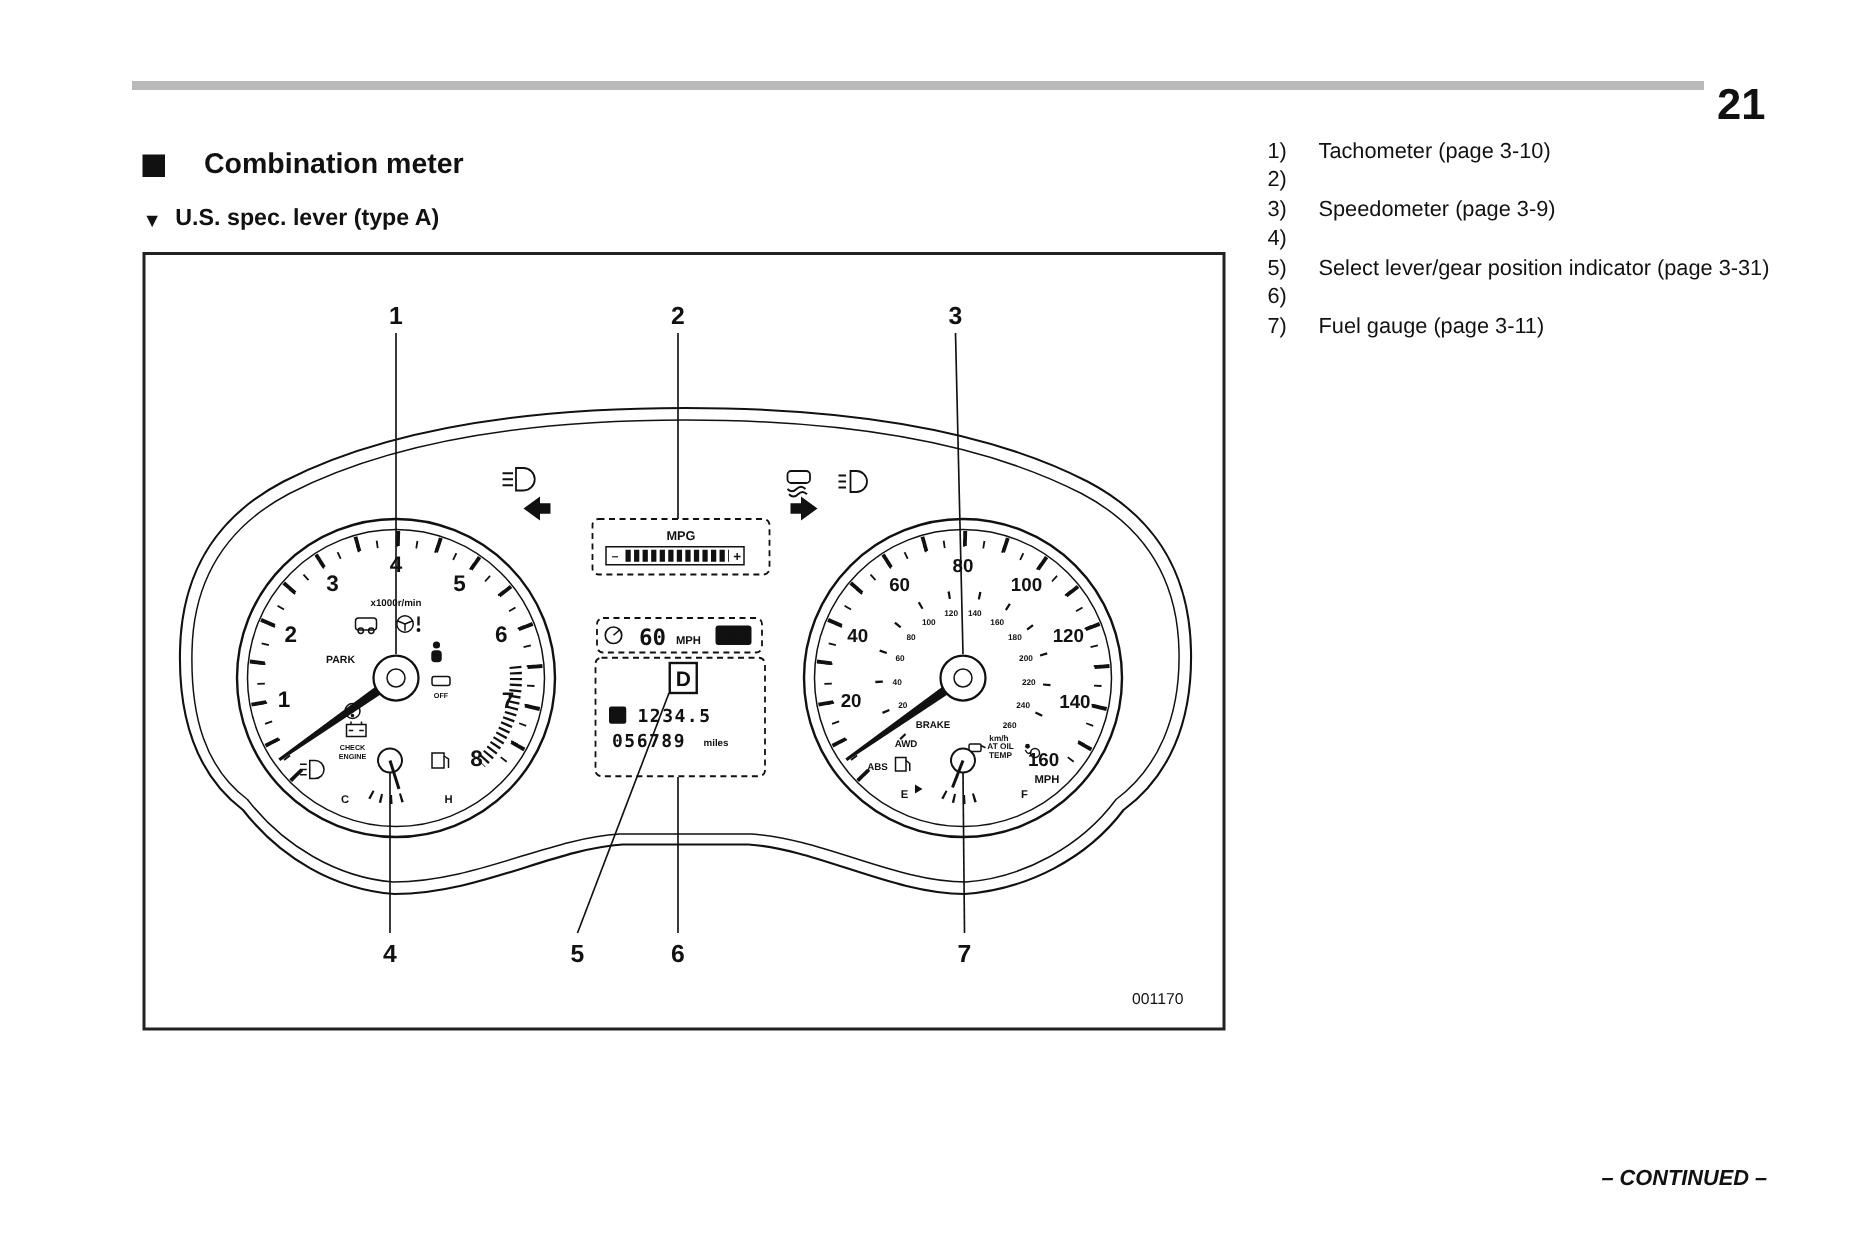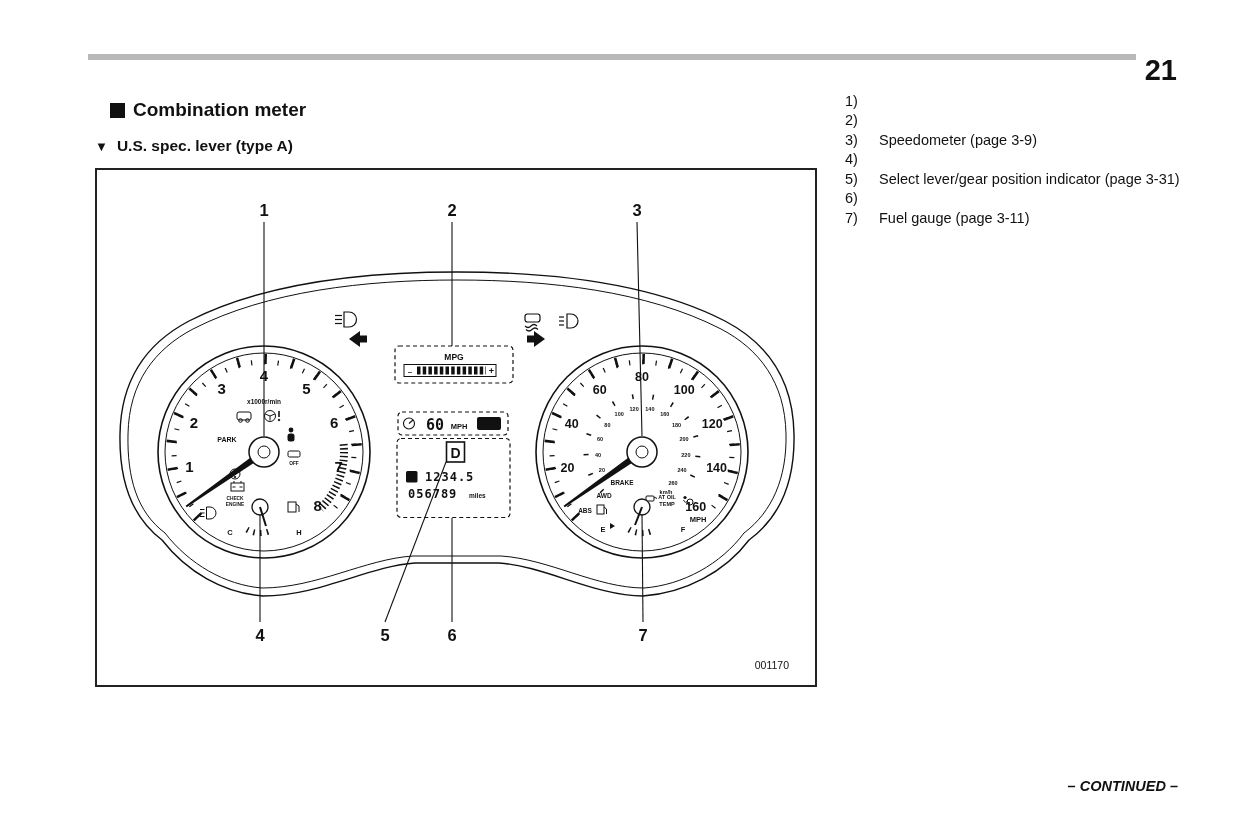--- a/index.html
+++ b/index.html
@@ -3,21 +3,21 @@
 <meta charset="utf-8">
 <style>
   html,body { margin:0; padding:0; }
   body {
     width:1241px; height:827px; background:#ffffff; position:relative;
     font-family:"Liberation Sans", sans-serif; color:#111;
     overflow:hidden;
   }
   .top-rule { position:absolute; left:88px; top:54px; width:1048px; height:6px; background:#b9b9b9; }
   .page-num { position:absolute; top:40px; right:64px; font-size:29px; font-weight:bold;margin-top:14px; }
-  .heading { position:absolute; left:110px; top:99px; display:flex; align-items:center; gap:8px;
+  .heading { position:absolute; left:95px; top:99px; display:flex; align-items:center; gap:26px;
              font-size:19px; font-weight:bold; }
   .heading .sq { width:15px; height:15px; background:#111; display:inline-block; }
   .subheading { position:absolute; left:95px; top:137px; display:flex; align-items:center; gap:9px;
                 font-size:15.5px; font-weight:bold; }
   .subheading .tri { font-size:13px; }
   .figure-box { position:absolute; left:95px; top:168px; width:718px; height:515px;
                 border:2px solid #222; background:#fff; }
   .figure-box svg { display:block; width:100%; height:100%; }
   svg text { font-family:"Liberation Sans", sans-serif; fill:#111; }
   svg .seg { font-family:"DejaVu Sans Mono", monospace; }
@@ -274,20 +274,21 @@
         <text x="372" y="327.5" font-size="6.5" font-weight="bold">miles</text>
       </g>
 
       <text x="692" y="499" font-size="10.5" text-anchor="end">001170</text>
     </svg>
   </div>
 
   <div class="legend">
     <div class="legend-row">
       <span>1)</span>
+      <span>Tachometer (page 3-10)</span>
     </div>
     <div class="legend-row">
       <span>2)</span>
     </div>
     <div class="legend-row">
       <span>3)</span>
       <span>Speedometer (page 3-9)</span>
     </div>
     <div class="legend-row">
       <span>4)</span>

